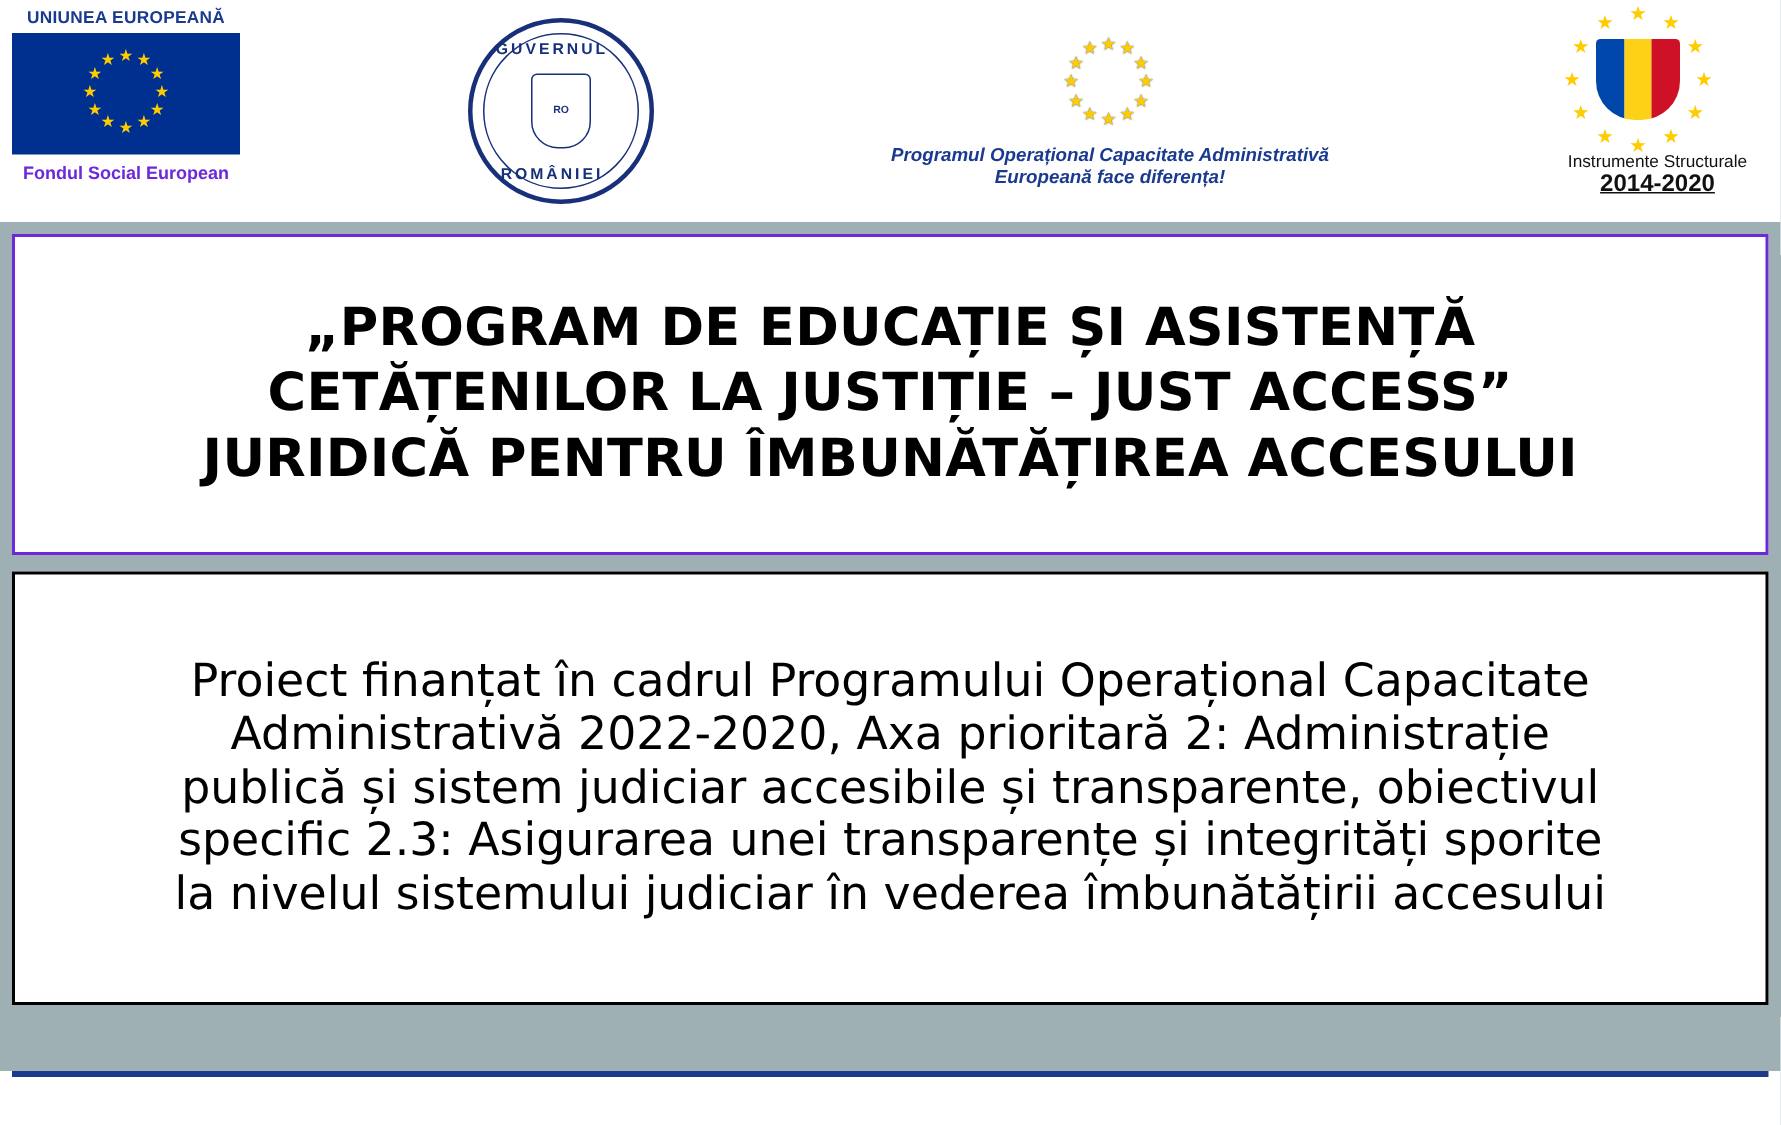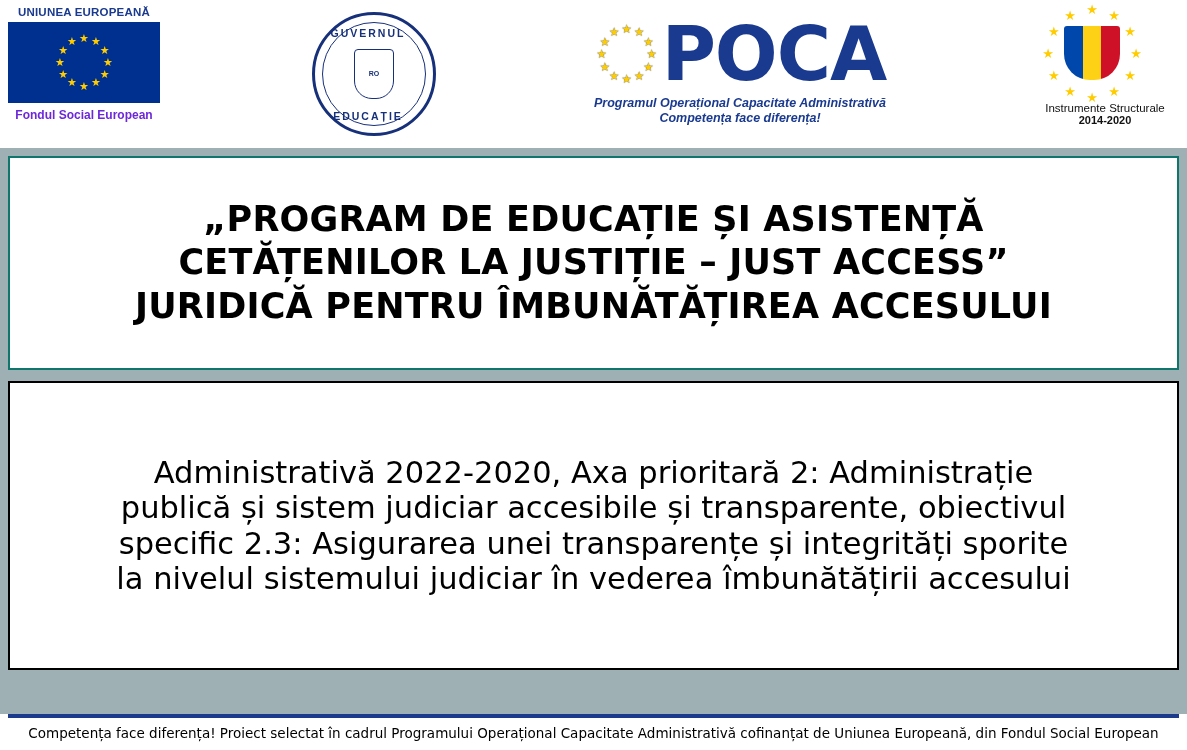--- a/index.html
+++ b/index.html
@@ -215,35 +215,36 @@
   .is-b1 { background: #0047AB; }
   .is-b2 { background: #FCD116; }
   .is-b3 { background: #CE1126; }
   .is-cap1 {
     font-size: 11.5px;
     font-weight: normal;
     color: #111111;
     margin-top: 0px;
   }
   .is-cap2 {
-    font-size: 11px;
+    font-size: 16px;
     font-weight: bold;
     color: #111111;
+    text-decoration: underline;
   }
 
   
   .grey-body {
     background: #9fb0b5;
     padding: 8px 8px 0 8px;
     box-sizing: border-box;
     height: 566px;
   }
   .title-box {
     background: #ffffff;
-    border: 2px solid #0f766e;
+    border: 2px solid #6d28d9;
     box-sizing: border-box;
     height: 214px;
     display: flex;
     align-items: center;
     justify-content: center;
     padding: 4px 26px;
   }
   .title-text {
     font-family: "DejaVu Sans", sans-serif;
     font-weight: bold;
@@ -321,44 +322,43 @@
             <span class="eu-star" style="left: 64px; top: 19.2154px;">★</span>
           </div>
       </div>
       <div class="eu-caption">Fondul Social European</div>
     </div>
 
     <div class="gov-logo">
       <div class="gov-seal">
         <div class="gov-arc-top">GUVERNUL</div>
         <div class="gov-inner-shield">RO</div>
-        <div class="gov-arc-bottom">EDUCAȚIE</div>
+        <div class="gov-arc-bottom">ROMÂNIEI</div>
       </div>
     </div>
 
     <div class="poca-logo">
       <div class="poca-main">
         <div class="poca-stars" id="poca-stars">
             <span class="poca-star" style="left: 33px; top: 8px;">★</span>
             <span class="poca-star" style="left: 45.5px; top: 11.3494px;">★</span>
             <span class="poca-star" style="left: 54.6506px; top: 20.5px;">★</span>
             <span class="poca-star" style="left: 58px; top: 33px;">★</span>
             <span class="poca-star" style="left: 54.6506px; top: 45.5px;">★</span>
             <span class="poca-star" style="left: 45.5px; top: 54.6506px;">★</span>
             <span class="poca-star" style="left: 33px; top: 58px;">★</span>
             <span class="poca-star" style="left: 20.5px; top: 54.6506px;">★</span>
             <span class="poca-star" style="left: 11.3494px; top: 45.5px;">★</span>
             <span class="poca-star" style="left: 8px; top: 33px;">★</span>
             <span class="poca-star" style="left: 11.3494px; top: 20.5px;">★</span>
             <span class="poca-star" style="left: 20.5px; top: 11.3494px;">★</span>
           </div>
-        <div class="poca-word">POCA</div>
       </div>
       <div class="poca-sub1">Programul Operațional Capacitate Administrativă</div>
-      <div class="poca-sub2">Competența face diferența!</div>
+      <div class="poca-sub2">Europeană face diferența!</div>
     </div>
 
     <div class="is-logo">
       <div class="is-emblem">
         <div class="is-stars" id="is-stars">
             <span class="is-star" style="left: 62px; top: 3px;">★</span>
             <span class="is-star" style="left: 84px; top: 8.89488px;">★</span>
             <span class="is-star" style="left: 100.105px; top: 25px;">★</span>
             <span class="is-star" style="left: 106px; top: 47px;">★</span>
             <span class="is-star" style="left: 100.105px; top: 69px;">★</span>
@@ -386,26 +386,26 @@
     <div class="title-box">
       <div class="title-text">
         <div>„PROGRAM DE EDUCAȚIE ȘI ASISTENȚĂ</div>
         <div>CETĂȚENILOR LA JUSTIȚIE – JUST ACCESS”</div>
         <div>JURIDICĂ PENTRU ÎMBUNĂTĂȚIREA ACCESULUI</div>
       </div>
     </div>
 
     <div class="desc-box">
       <div class="desc-text">
+        <div>Proiect finanțat în cadrul Programului Operațional Capacitate</div>
         <div>Administrativă 2022-2020, Axa prioritară 2: Administrație</div>
         <div>publică și sistem judiciar accesibile și transparente, obiectivul</div>
         <div>specific 2.3: Asigurarea unei transparențe și integrități sporite</div>
         <div>la nivelul sistemului judiciar în vederea îmbunătățirii accesului</div>
       </div>
     </div>
   </div>
 
   <div class="footer">
     <div class="footer-rule"></div>
-    <div class="footer-text">Competența face diferența! Proiect selectat în cadrul Programului Operațional Capacitate Administrativă cofinanțat de Uniunea Europeană, din Fondul Social European</div>
   </div>
 
 </div>
 
 </body></html>

